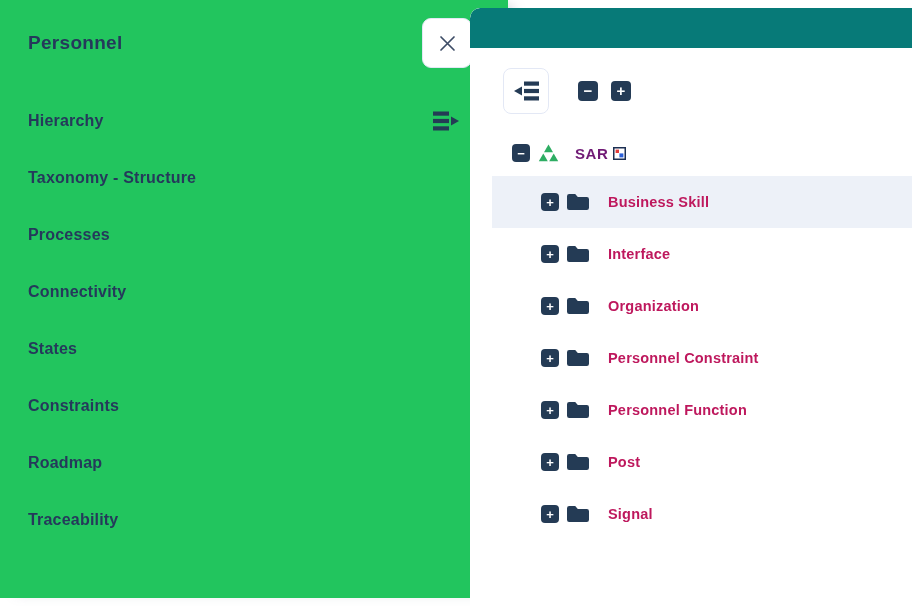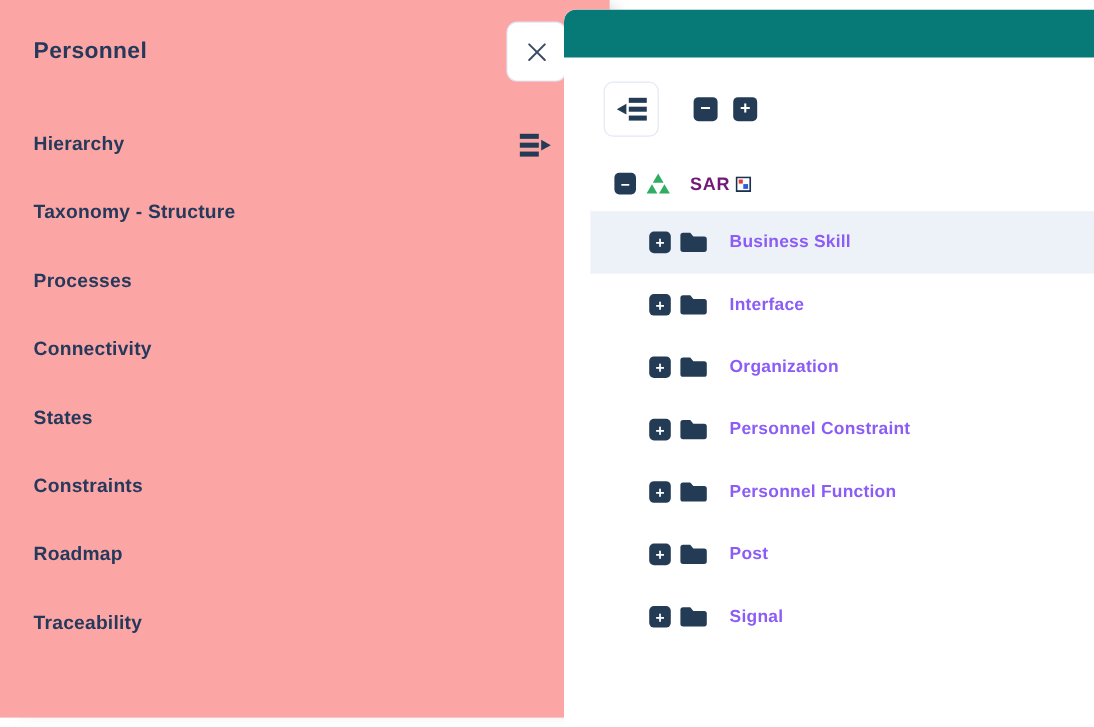--- a/index.html
+++ b/index.html
@@ -3,21 +3,21 @@
 <meta charset="utf-8">
 <style>
   * { margin:0; padding:0; box-sizing:border-box; }
   html,body { width:912px; height:606px; overflow:hidden; }
   body { background:#ffffff; font-family:"Liberation Sans", sans-serif; }
   .page { position:relative; width:912px; height:606px; background:#ffffff; }
 
   
   .sidebar {
     position:absolute; left:0; top:0; width:508px; height:598px;
-    background:#fca5a5;
+    background:#22c55e;
     box-shadow:10px 0 12px -6px rgba(110,120,145,.38);
   }
   .sidebar-header {
     display:flex; align-items:center; justify-content:space-between;
     padding:18px 36px 0 28px;
   }
   .sidebar-title {
     font-size:19px; font-weight:700; color:#25395b; letter-spacing:.3px;
   }
   .close-btn {
@@ -78,21 +78,21 @@
   }
   .root-badge { margin-left:5px; display:flex; }
 
   .tree-row {
     height:52px; display:flex; align-items:center; padding-left:71px;
     cursor:pointer;
   }
   .tree-row.selected { background:#edf1f8; margin-left:22px; padding-left:49px; }
   .tree-row .folder { margin-left:7px; display:flex; }
   .tree-row .node-label {
-    margin-left:18px; font-size:14.5px; font-weight:700; color:#8b5cf6;
+    margin-left:18px; font-size:14.5px; font-weight:700; color:#be185d;
     letter-spacing:.2px;
   }
 
   svg { display:block; }
 </style>
 </head>
 <body>
 
 <div class="page">
 

